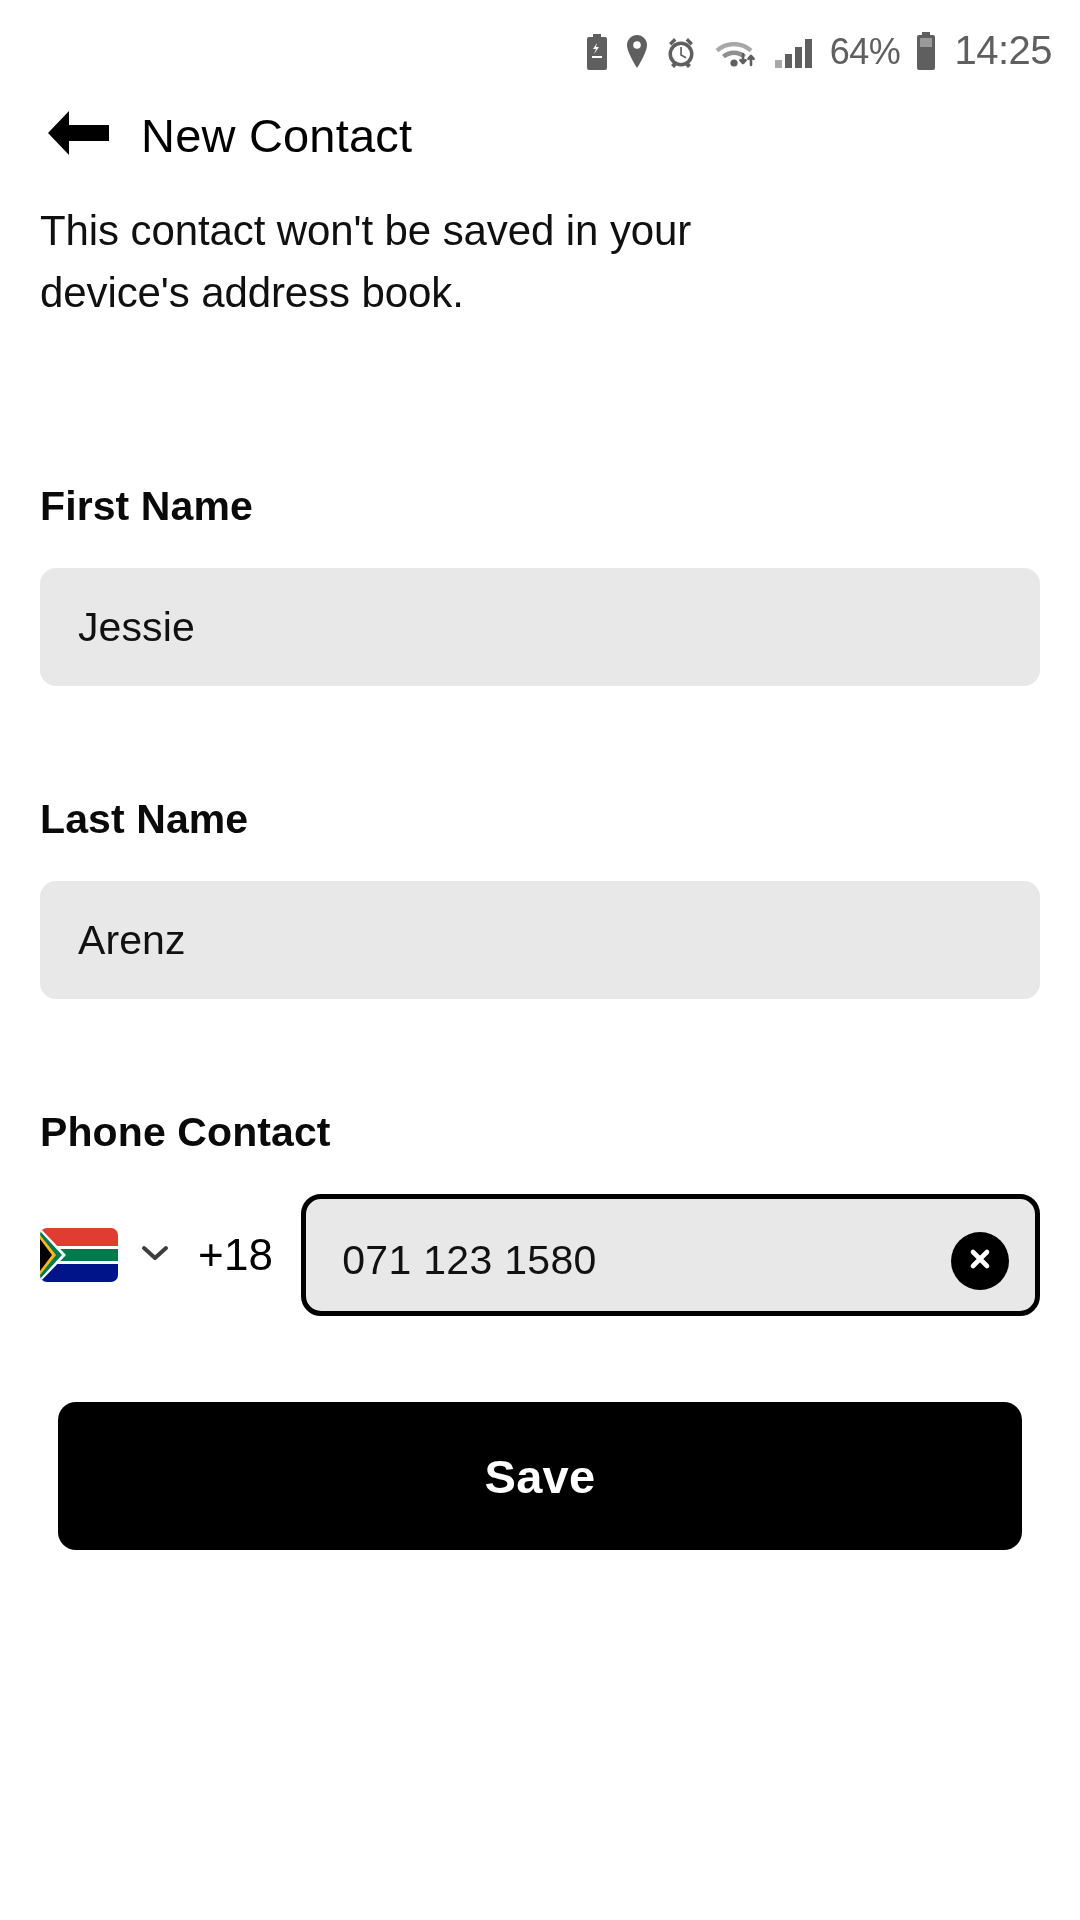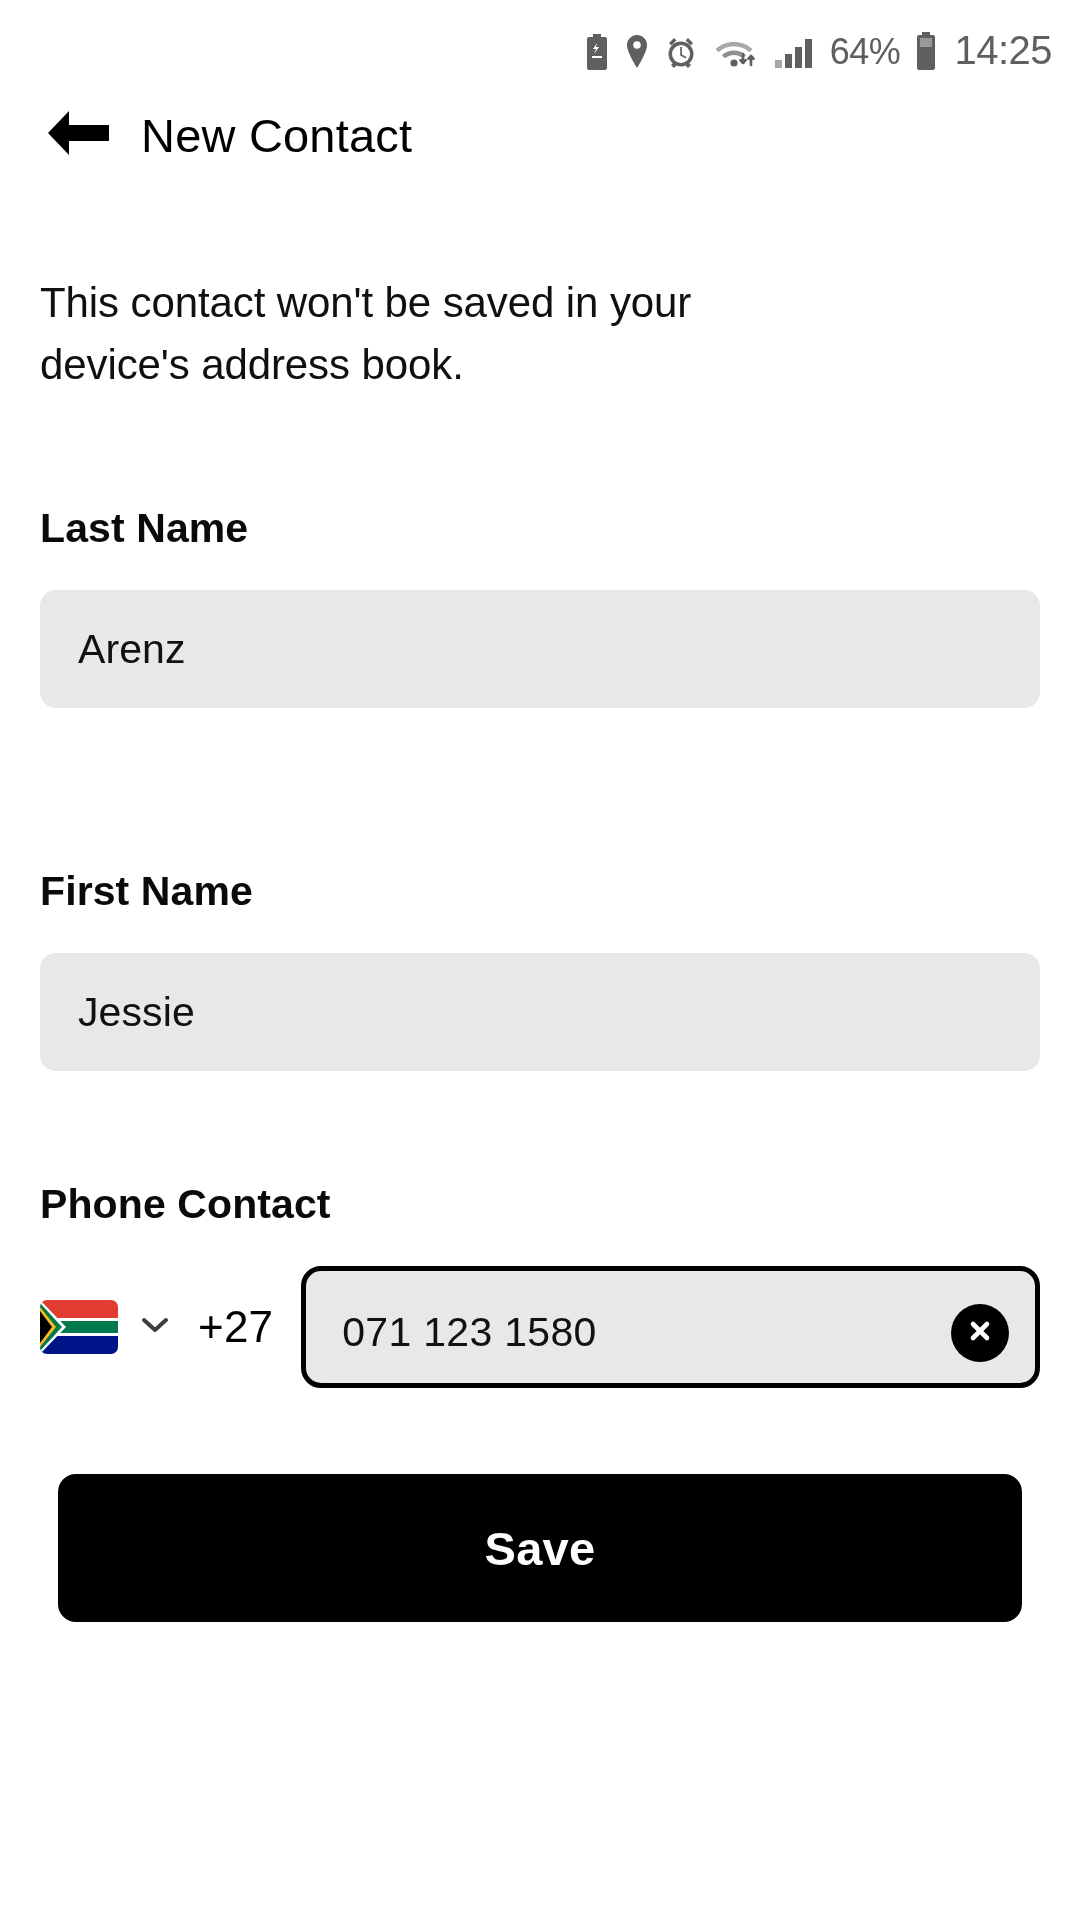--- a/index.html
+++ b/index.html
@@ -53,21 +53,20 @@
     color:#000;
     margin-left:27px;
     letter-spacing:0.2px;
     text-align:right;
   }
 
   
   .content{ padding:0 40px; }
 
   .notice{
-    margin-top:72px;
     font-size:42px;
     line-height:1.47;
     color:#101010;
     letter-spacing:-0.1px;
     max-width:800px;
   }
 
   .field-group{ margin-top:110px; }
   .field-group.first{ margin-top:160px; }
 
@@ -232,31 +231,31 @@
       </svg>
     </span>
   </div>
   <div class="appbar-title">New Contact</div>
 </div>
 
 <div class="content">
 
   <div class="notice">This contact won't be saved in your device's address book.</div>
 
+  <div class="field-group first">
+    <div class="field-label">First Name</div>
+    <div class="text-input">
+      <span class="value">Jessie</span>
+    </div>
+  </div>
+
   <div class="field-group">
     <div class="field-label">Last Name</div>
     <div class="text-input">
       <span class="value">Arenz</span>
-    </div>
-  </div>
-
-  <div class="field-group first">
-    <div class="field-label">First Name</div>
-    <div class="text-input">
-      <span class="value">Jessie</span>
     </div>
   </div>
 
   <div class="field-group">
     <div class="field-label">Phone Contact</div>
 
     <div class="phone-row">
 
       <div class="flag-wrap">
         <span>
@@ -274,21 +273,21 @@
       </div>
 
       <div class="chev">
         <span>
           <svg width="30" height="20" viewBox="0 0 30 20">
             <path d="M4 5l11 10L26 5" stroke="#3d3d3d" stroke-width="4" fill="none" stroke-linecap="round" stroke-linejoin="round"></path>
           </svg>
         </span>
       </div>
 
-      <div class="dial-code">+27</div>
+      <div class="dial-code">+18</div>
 
       <div class="phone-input">
         <span class="value">071 123 1580</span>
         <span class="clear-btn">
           <span>
             <svg width="32" height="32" viewBox="0 0 32 32">
               <path d="M9 9l14 14M23 9L9 23" stroke="#ffffff" stroke-width="4.6" stroke-linecap="round"></path>
             </svg>
           </span>
         </span>

